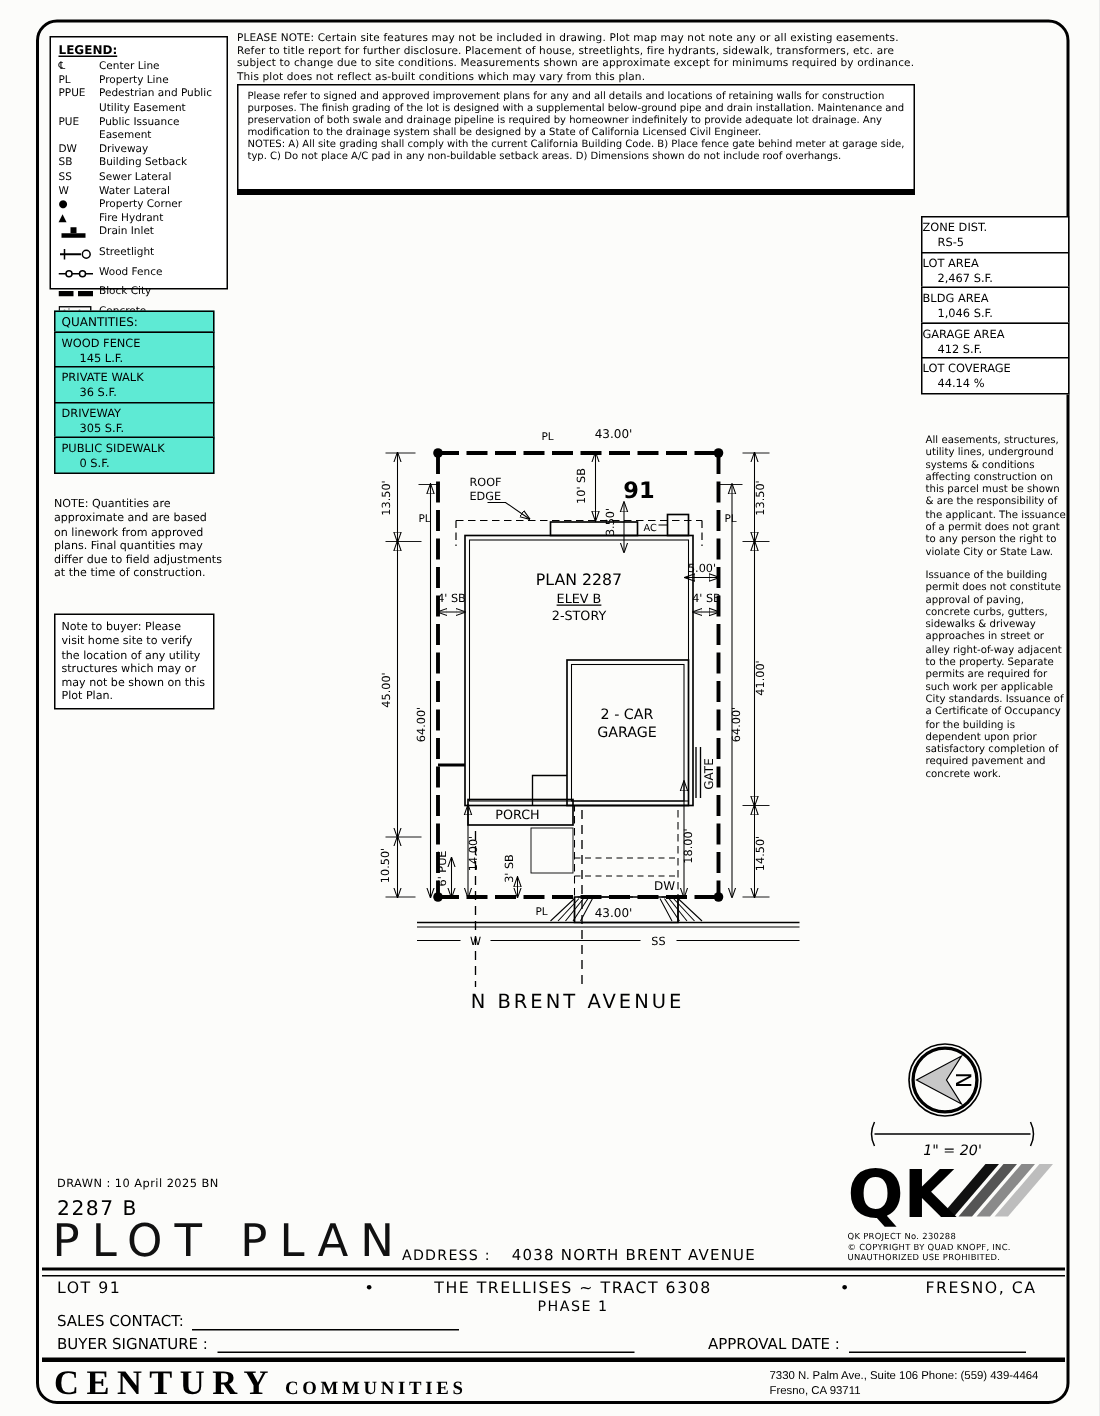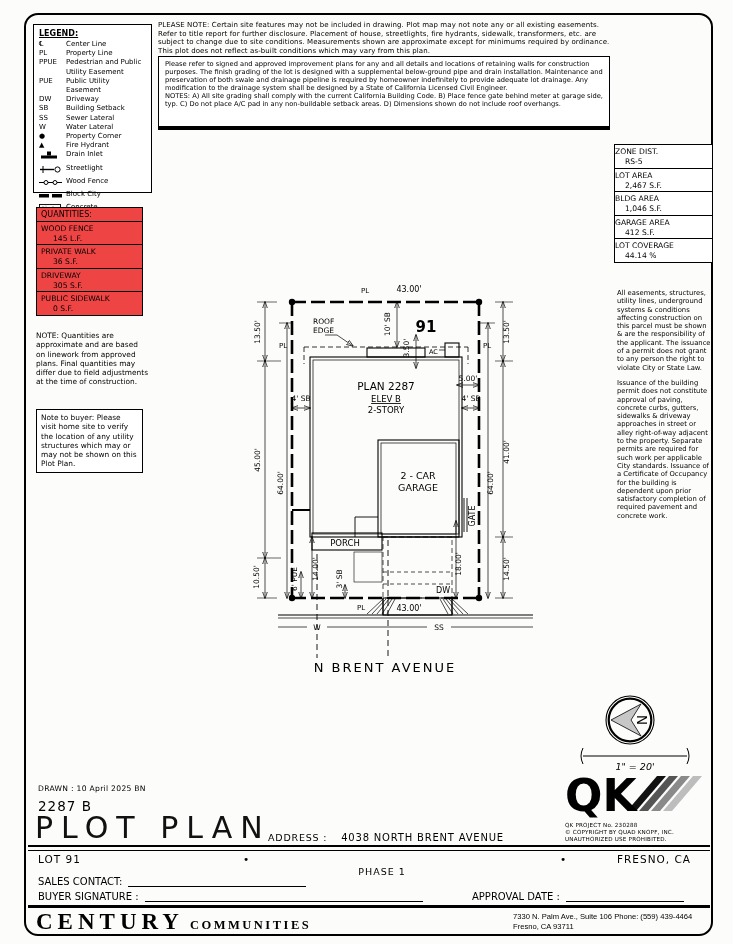--- a/index.html
+++ b/index.html
@@ -18,21 +18,21 @@
   
   .legend{left:33px;top:24px;width:119px;height:169px;padding:4px 5px}
   .legend-title{font-size:8px;font-weight:bold;text-decoration:underline;margin-bottom:2px}
   .lrow{display:flex;align-items:flex-start;font-size:7px;line-height:9.2px}
   .lsym{width:27px;flex:0 0 27px;font-size:7px}
   .llab{flex:1}
   .licon{width:27px;flex:0 0 27px;padding-top:1px}
 
   
   .qty{left:36px;top:209px;width:107px}
-  .qcell{border:1.6px solid #000;margin-top:-1.6px;padding:2px 4px;background:#ef4444}
+  .qcell{border:1.6px solid #000;margin-top:-1.6px;padding:2px 4px;background:#5eead4}
   .qtitle{font-size:8px}
   .qname{font-size:7.6px}
   .qval{font-size:7.6px;padding-left:12px;margin-top:1px}
   .qnote{left:36px;top:331px;width:112px;font-size:7.4px;line-height:9.3px}
   .buyer{left:36px;top:409px;width:107px;border:1.6px solid #000;padding:3px 4px;font-size:7.4px;line-height:9.3px;background:#fff}
 
   
   .zone{left:614px;top:146px;width:99px}
   .zrow{border:1.6px solid #000;margin-top:-1.6px;padding:2px 0;background:#fff}
   .zname{font-size:7.6px}
@@ -101,21 +101,21 @@
     <div class="lrow">
         <span class="lsym">PL</span>
         <span class="llab">Property Line</span>
       </div>
     <div class="lrow">
         <span class="lsym">PPUE</span>
         <span class="llab">Pedestrian and Public Utility Easement</span>
       </div>
     <div class="lrow">
         <span class="lsym">PUE</span>
-        <span class="llab">Public Utility Easement</span>
+        <span class="llab">Public Issuance Easement</span>
       </div>
     <div class="lrow">
         <span class="lsym">DW</span>
         <span class="llab">Driveway</span>
       </div>
     <div class="lrow">
         <span class="lsym">SB</span>
         <span class="llab">Building Setback</span>
       </div>
     <div class="lrow">
@@ -404,20 +404,21 @@
   <div class="abs plannum">2287 B</div>
   <div class="abs sheettitle">PLOT PLAN</div>
   <div class="abs addr">
     <span class="lab">ADDRESS :</span>
     <span>4038 NORTH BRENT AVENUE</span>
   </div>
   <div class="abs rule2"></div>
 
   <div class="abs lotrow lot">LOT 91</div>
   <div class="abs lotrow bul1">•</div>
+  <div class="abs lotrow tract">THE TRELLISES ~ TRACT 6308</div>
   <div class="abs lotrow bul2">•</div>
   <div class="abs lotrow city">FRESNO, CA</div>
   <div class="abs phase">PHASE 1</div>
 
   <div class="abs sales">
     <span>SALES CONTACT:</span><span class="sigline" style="width:178px"></span>
   </div>
   <div class="abs buyersig">
     <span>BUYER SIGNATURE :</span><span class="sigline" style="width:278px"></span>
   </div>

